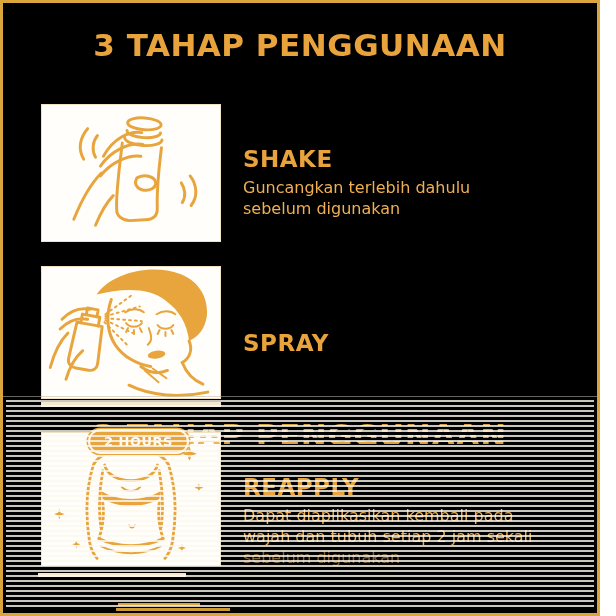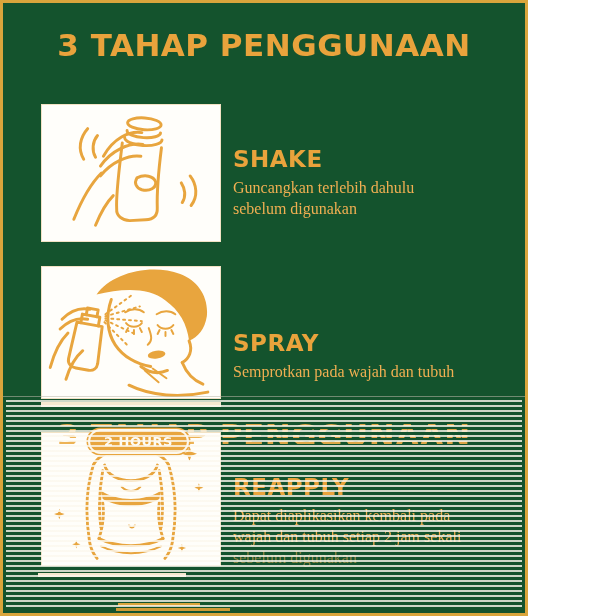--- a/index.html
+++ b/index.html
@@ -1,50 +1,50 @@
 <!DOCTYPE html>
 <html><head>
 <meta charset="utf-8">
 <style>
   html,body{margin:0;padding:0;background:#ffffff;}
   .frame{
     position:relative;
-    width:528px;height:616px;
+    width:600px;height:616px;
     box-sizing:border-box;
-    background:#14532d;
+    background:#000000;
     border:3px solid #D9A53C;
     overflow:hidden;
     font-family:"DejaVu Sans","Liberation Sans",sans-serif;
   }
   .title{
     position:absolute;top:24px;left:0;right:0;
     text-align:center;
     font-size:31px;font-weight:800;letter-spacing:.5px;
     color:#E9A33C;
   }
   .illu-box{
     position:absolute;left:38px;width:180px;
     background:#FFFEFA;
     border:1px solid #F2E2C4;
     box-sizing:border-box;
   }
   .box-shake{top:101px;height:138px;}
   .box-spray{top:263px;height:133px;}
   .box-reapply{top:429px;height:134px;z-index:1;}
   .illu-box svg{width:100%;height:100%;display:block;}
-  .step-text{position:absolute;left:230px;width:310px;}
+  .step-text{position:absolute;left:240px;width:310px;}
   .text-shake{top:143px;}
   .text-spray{top:303px;margin-top:24px;}
   .text-reapply{top:471px;z-index:3;}
   .step-heading{
     font-size:23px;font-weight:800;color:#E9A33C;
     letter-spacing:.5px;margin-bottom:5px;
   }
   .step-line{
-    font-size:16px;color:#F0AF52;line-height:21px;font-family:Liberation Serif, serif;
+    font-size:16px;color:#F0AF52;line-height:21px;
   }
   .line-faded{opacity:.55;}
   .ghost-title{
     position:absolute;top:414px;left:0;right:0;
     text-align:center;
     font-size:31px;font-weight:800;letter-spacing:.5px;
     color:#ECAD49;z-index:2;opacity:.92;
     -webkit-mask-image:repeating-linear-gradient(to bottom,#000 0 3px,transparent 3px 6px);
     mask-image:repeating-linear-gradient(to bottom,#000 0 3px,transparent 3px 6px);
   }
@@ -156,21 +156,20 @@
 
       <path class="spray-dots" d="M64,48 L93,27"></path>
       <path class="spray-dots" d="M64,50 L99,40"></path>
       <path class="spray-dots" d="M64,52 L101,55"></path>
       <path class="spray-dots" d="M64,54 L96,69"></path>
       <path class="spray-dots" d="M63,56 L88,81"></path>
     </svg>
   </div>
   <div class="step-text text-spray">
     <div class="step-heading">SPRAY</div>
-    <div class="step-line">Semprotkan pada wajah dan tubuh</div>
   </div>
 
   <div class="seam"></div>
   <div class="ghost-bar ghost-bar-1"></div>
   <div class="ghost-title">3 TAHAP PENGGUNAAN</div>
 
   <div class="illu-box box-reapply">
     <svg viewBox="0 0 180 140">
 
       <path class="stroke" d="M78,14 C84,22 96,22 102,14"></path>

